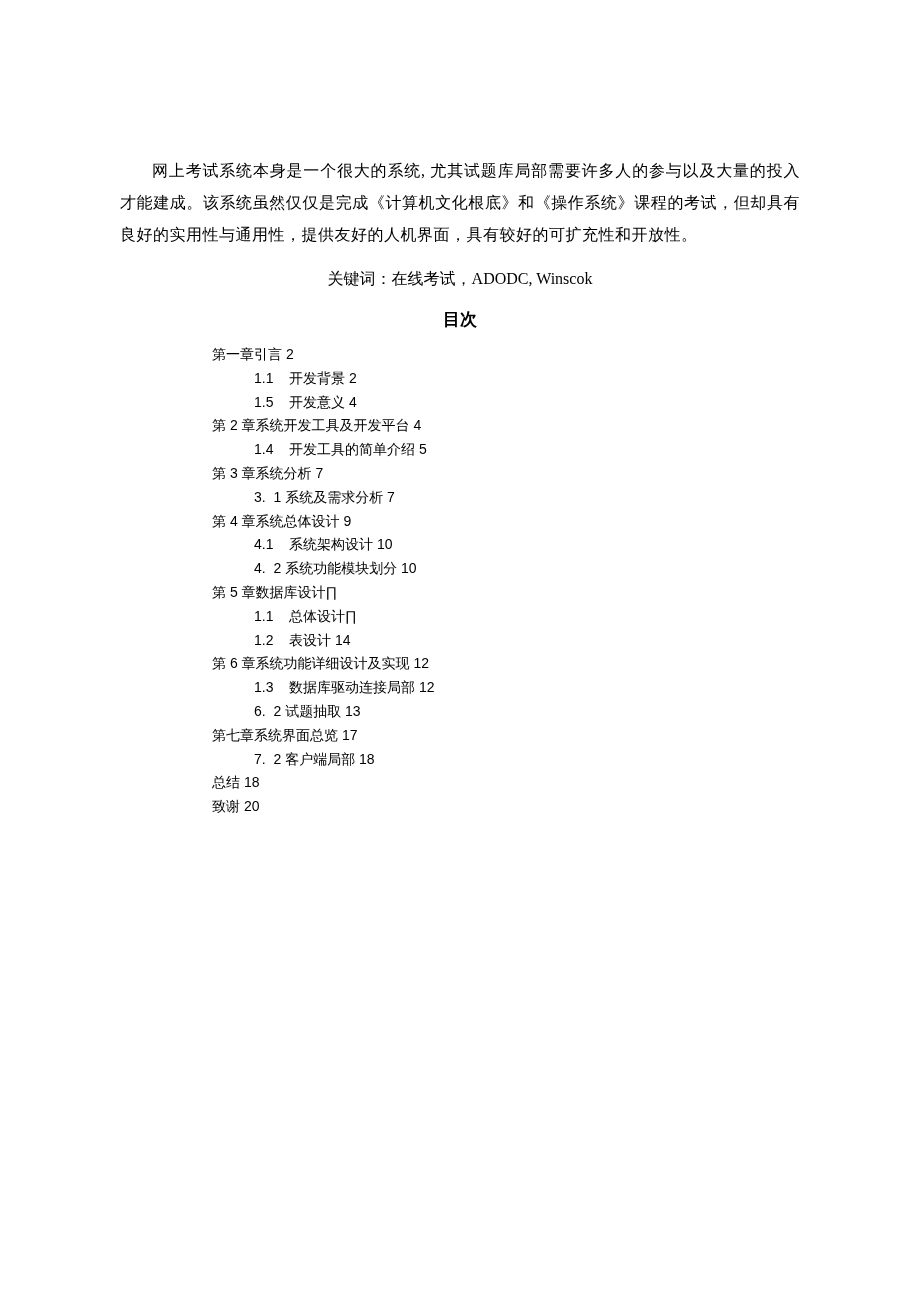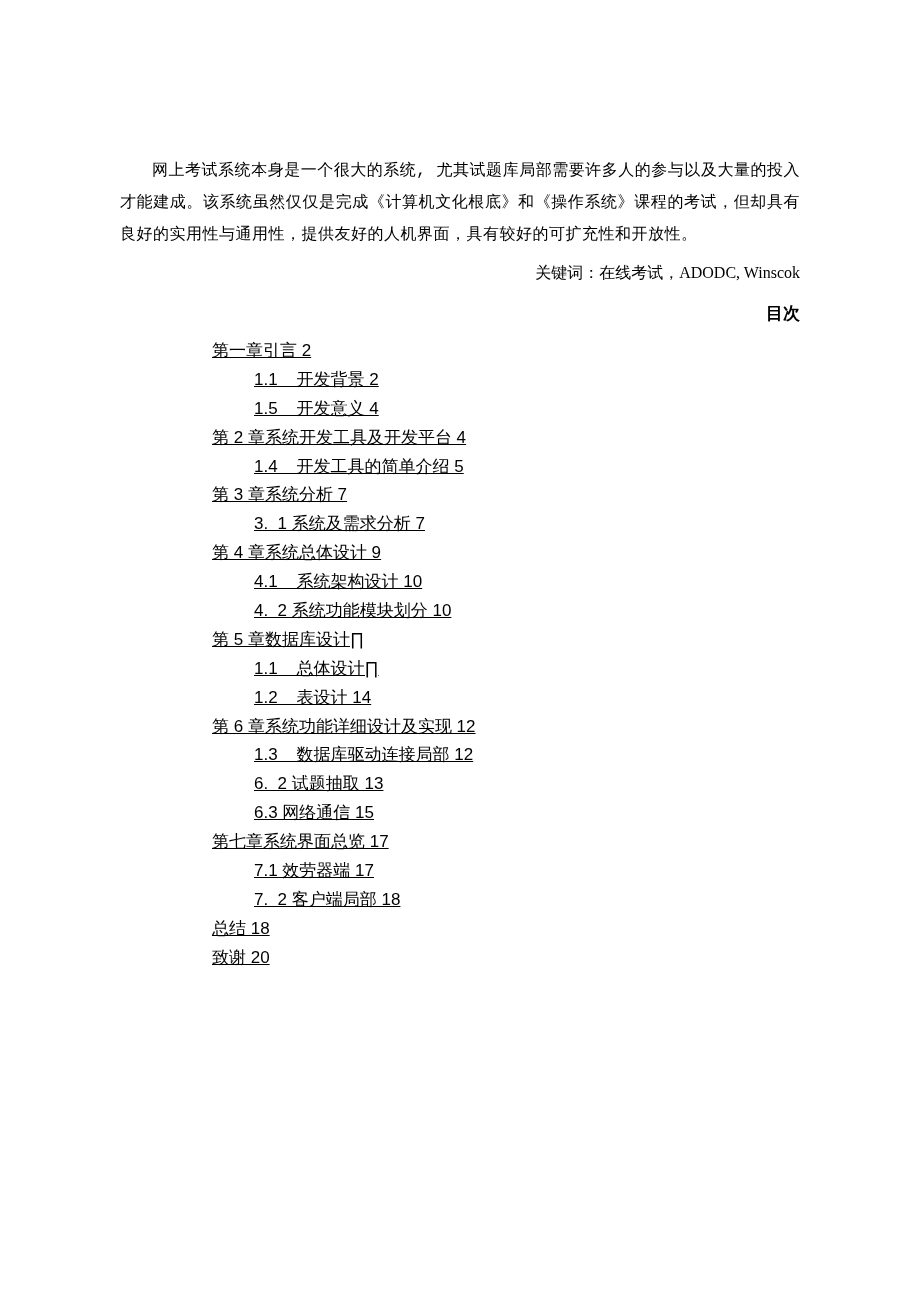--- a/index.html
+++ b/index.html
@@ -14,39 +14,37 @@
       color: #000;
       width: 920px;
       height: 1301px;
       padding: 155px 120px 100px 120px;
       line-height: 2;
     }
     .intro-para {
       text-align: justify;
       text-indent: 2em;
       letter-spacing: 0.5px;
-      font-family: Liberation Mono, monospace;
     }
     .keywords {
-      text-align: right;
-      margin-top: 6px;
+      text-align: center;
+      margin-top: 12px;
     }
     .toc-title {
-      text-align: right;
+      text-align: center;
       font-weight: bold;
       margin-top: 8px;
       margin-bottom: 6px;
       font-size: 17px;
     }
     .toc {
       padding-left: 92px;
       font-family: "SimSun", "宋体", "Microsoft YaHei", sans-serif;
       line-height: 1.7;
-      font-size: 17px;
-      text-decoration: underline;
+      font-size: 14px;
     }
     .toc .level-1 {
       padding-left: 0;
     }
     .toc .level-2 {
       padding-left: 42px;
     }
     .toc .row {
       white-space: pre;
     }
@@ -70,19 +68,17 @@
     <div class="row level-2">3.  1 系统及需求分析 7</div>
     <div class="row level-1">第 4 章系统总体设计 9</div>
     <div class="row level-2">4.1    系统架构设计 10</div>
     <div class="row level-2">4.  2 系统功能模块划分 10</div>
     <div class="row level-1">第 5 章数据库设计∏</div>
     <div class="row level-2">1.1    总体设计∏</div>
     <div class="row level-2">1.2    表设计 14</div>
     <div class="row level-1">第 6 章系统功能详细设计及实现 12</div>
     <div class="row level-2">1.3    数据库驱动连接局部 12</div>
     <div class="row level-2">6.  2 试题抽取 13</div>
-    <div class="row level-2">6.3 网络通信 15</div>
     <div class="row level-1">第七章系统界面总览 17</div>
-    <div class="row level-2">7.1 效劳器端 17</div>
     <div class="row level-2">7.  2 客户端局部 18</div>
     <div class="row level-1">总结 18</div>
     <div class="row level-1">致谢 20</div>
   </div>
 
 </body></html>

